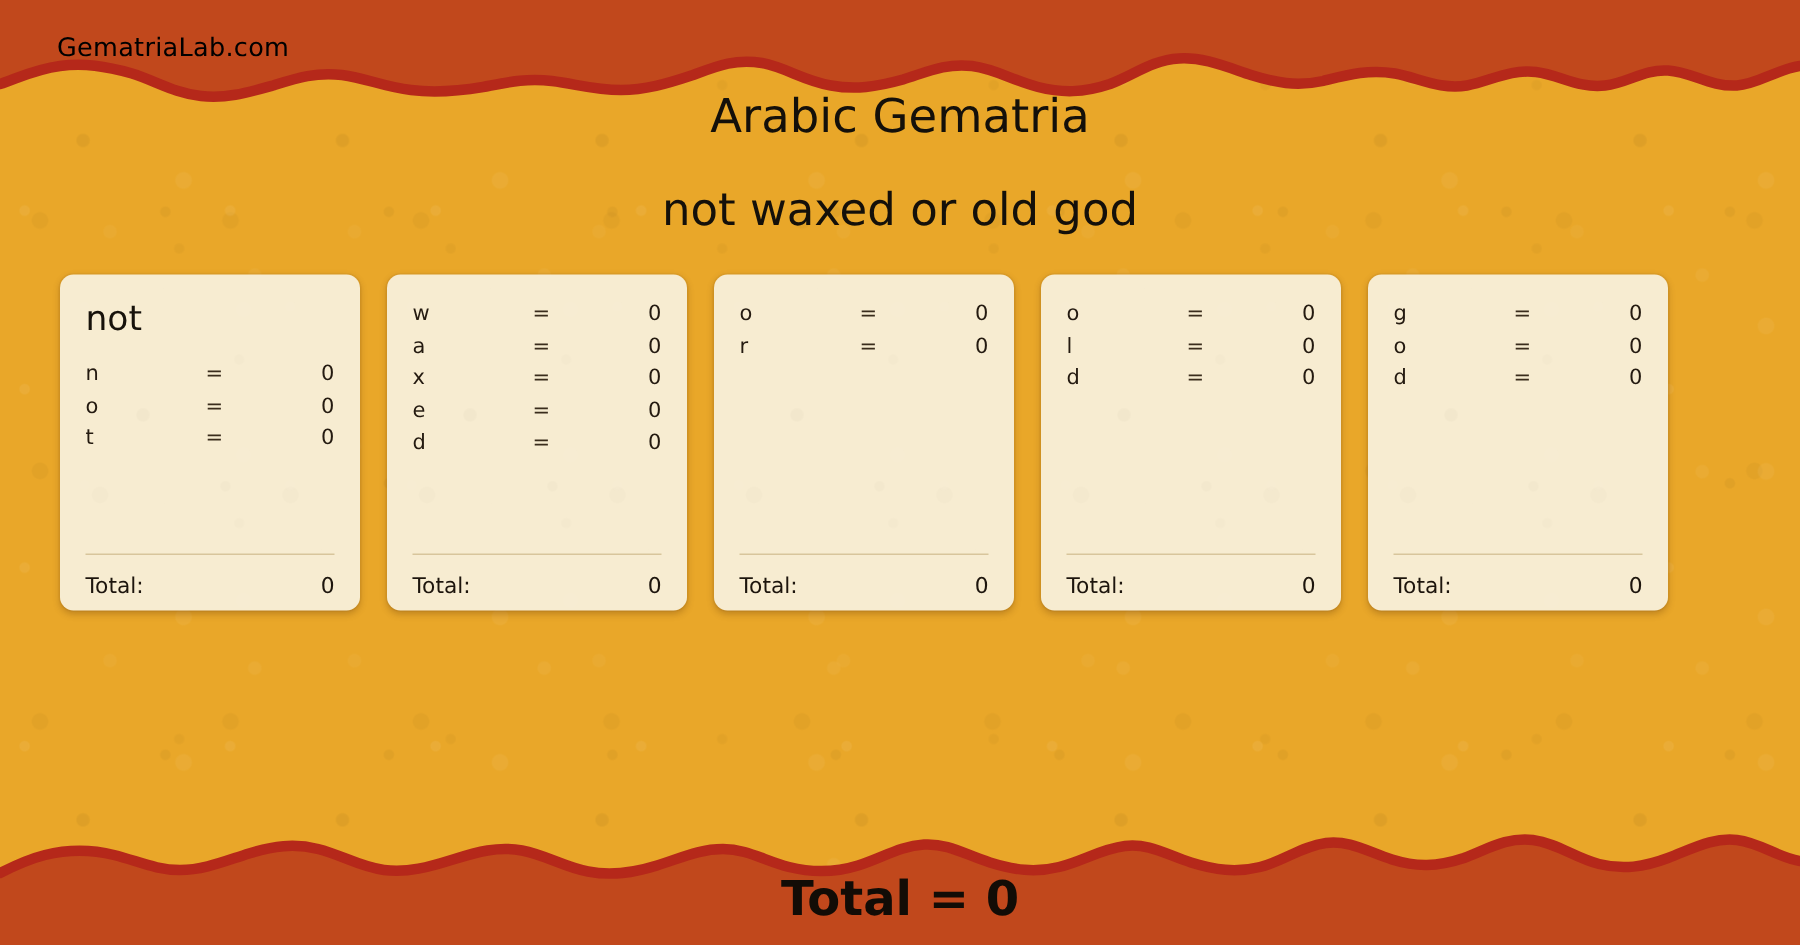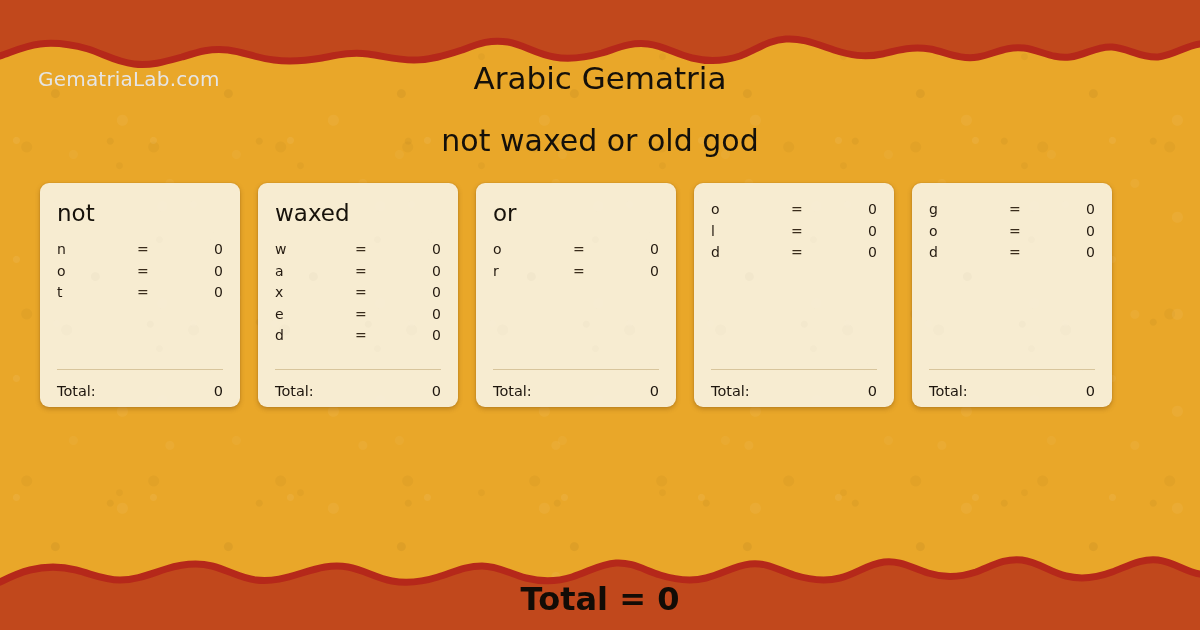--- a/index.html
+++ b/index.html
@@ -42,24 +42,23 @@
     position:absolute; inset:0;
     background:#e9a729;
   }
 
   
   #waves { position:absolute; inset:0; width:1200px; height:630px; }
 
   
   #sitemark {
     position:absolute; left:38px; top:22px;
-    font-size:20px; color:#e5e5e5;
+    font-size:17px; color:#000000;
     letter-spacing:.2px;
     white-space:nowrap;
-    margin-top:45px;
   }
 
   
   #title {
     position:absolute; left:0; top:60px; width:1200px;
     text-align:center;
     font-size:31px; font-weight:400; color:#14100a;
   }
   #subtitle {
     position:absolute; left:0; top:123px; width:1200px;
@@ -277,21 +276,20 @@
         </div>
         <div class="spacer"></div>
         <div class="divider"></div>
         <div class="total-row">
           <span>Total:</span>
           <span>0</span>
         </div>
       </div>
       <div class="card">
         <div class="paper-tex"></div>
-        <div class="card-word">waxed</div>
         <div class="letters">
           <div class="letter-row">
             <span class="lr-char">w</span>
             <span class="lr-eq">=</span>
             <span class="lr-val">0</span>
           </div>
           <div class="letter-row">
             <span class="lr-char">a</span>
             <span class="lr-eq">=</span>
             <span class="lr-val">0</span>
@@ -314,21 +312,20 @@
         </div>
         <div class="spacer"></div>
         <div class="divider"></div>
         <div class="total-row">
           <span>Total:</span>
           <span>0</span>
         </div>
       </div>
       <div class="card">
         <div class="paper-tex"></div>
-        <div class="card-word">or</div>
         <div class="letters">
           <div class="letter-row">
             <span class="lr-char">o</span>
             <span class="lr-eq">=</span>
             <span class="lr-val">0</span>
           </div>
           <div class="letter-row">
             <span class="lr-char">r</span>
             <span class="lr-eq">=</span>
             <span class="lr-val">0</span>

